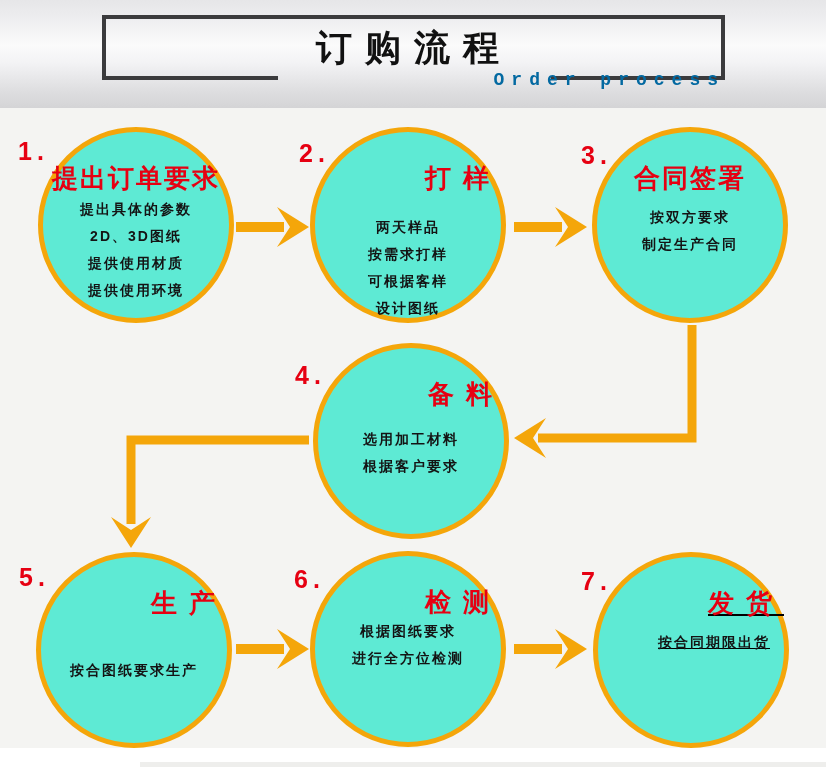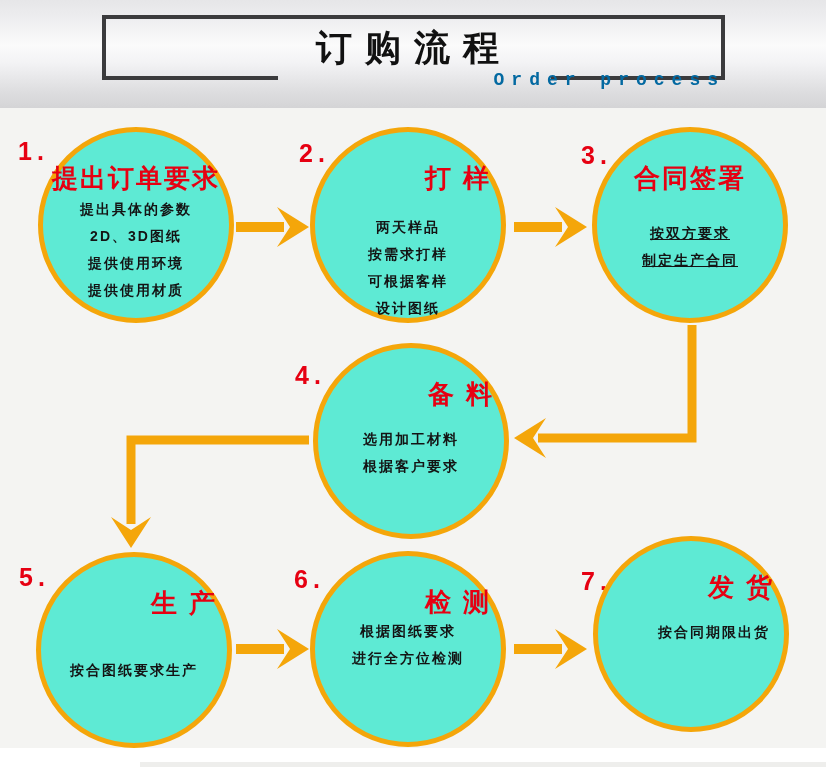--- a/index.html
+++ b/index.html
@@ -78,28 +78,28 @@
     font-weight:bold;
     color:var(--ink);
     letter-spacing:2px;
   }
   .c1{left:38px;top:127px;}
   .c2{left:310px;top:127px;}
   .c3{left:592px;top:127px;}
   .c4{left:313px;top:343px;}
   .c5{left:36px;top:552px;}
   .c6{left:310px;top:551px;}
-  .c7{left:593px;top:536px;}
+  .c7{left:593px;top:552px;text-decoration:underline;}
   .g1{margin-top:2px;}
   .g2{margin-top:20px;}
-  .g3{margin-top:26px;text-decoration:underline;}
+  .g3{margin-top:10px;}
   .g4{margin-top:16px;}
   .g5{margin-top:38px;}
   .g6{}
-  .g7{margin-top:16px;padding-left:46px;}
+  .g7{margin-top:10px;padding-left:46px;}
   
   .step-num{
     position:absolute;
     font-size:25px;
     font-weight:bold;
     color:var(--red);
     letter-spacing:5px;
   }
   .n1{left:18px;top:137px;}
   .n2{left:299px;top:139px;}
@@ -172,22 +172,22 @@
   <div class="step-num n4">4.</div>
   <div class="step-num n5">5.</div>
   <div class="step-num n6">6.</div>
   <div class="step-num n7">7.</div>
 
   <div class="circle c1">
     <div class="circle-title">提出订单要求</div>
     <div class="circle-body g1">
       <div>提出具体的参数</div>
       <div>2D、3D图纸</div>
+      <div>提供使用材质</div>
       <div>提供使用环境</div>
-      <div>提供使用材质</div>
     </div>
   </div>
 
   <div class="circle c2">
     <div class="circle-title title-wide">打样</div>
     <div class="circle-body g2">
       <div>两天样品</div>
       <div>按需求打样</div>
       <div>可根据客样</div>
       <div>设计图纸</div>

